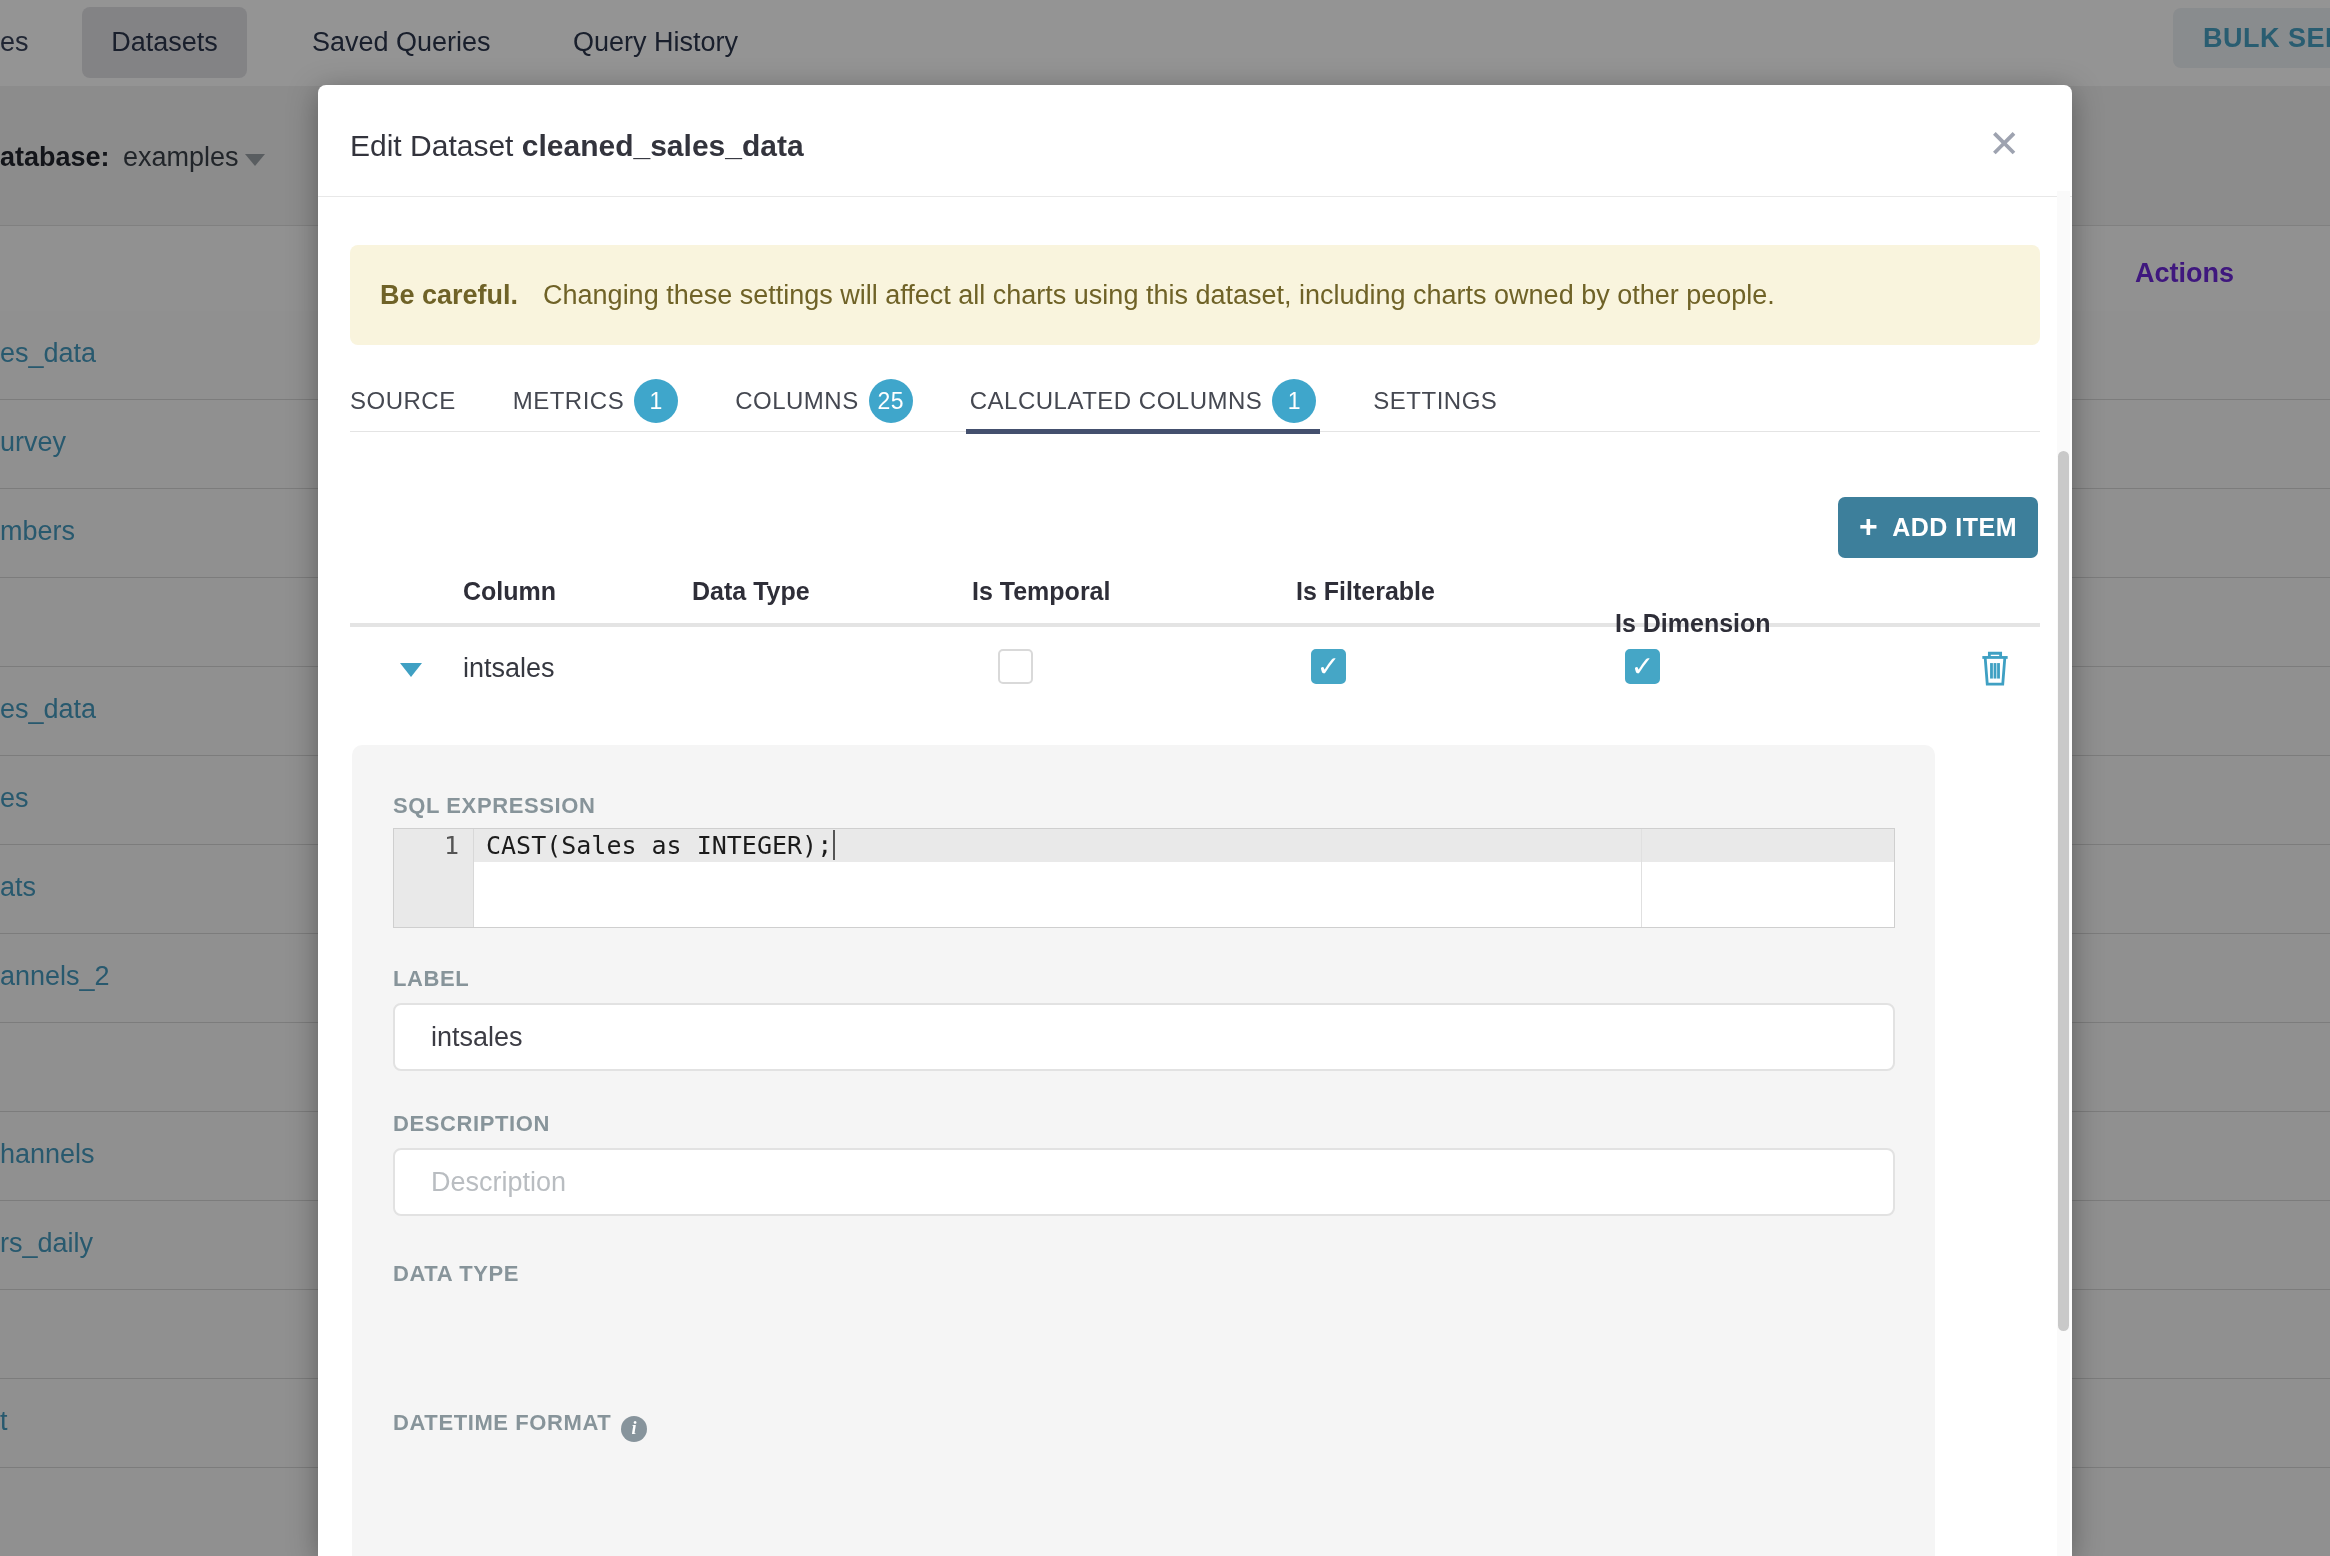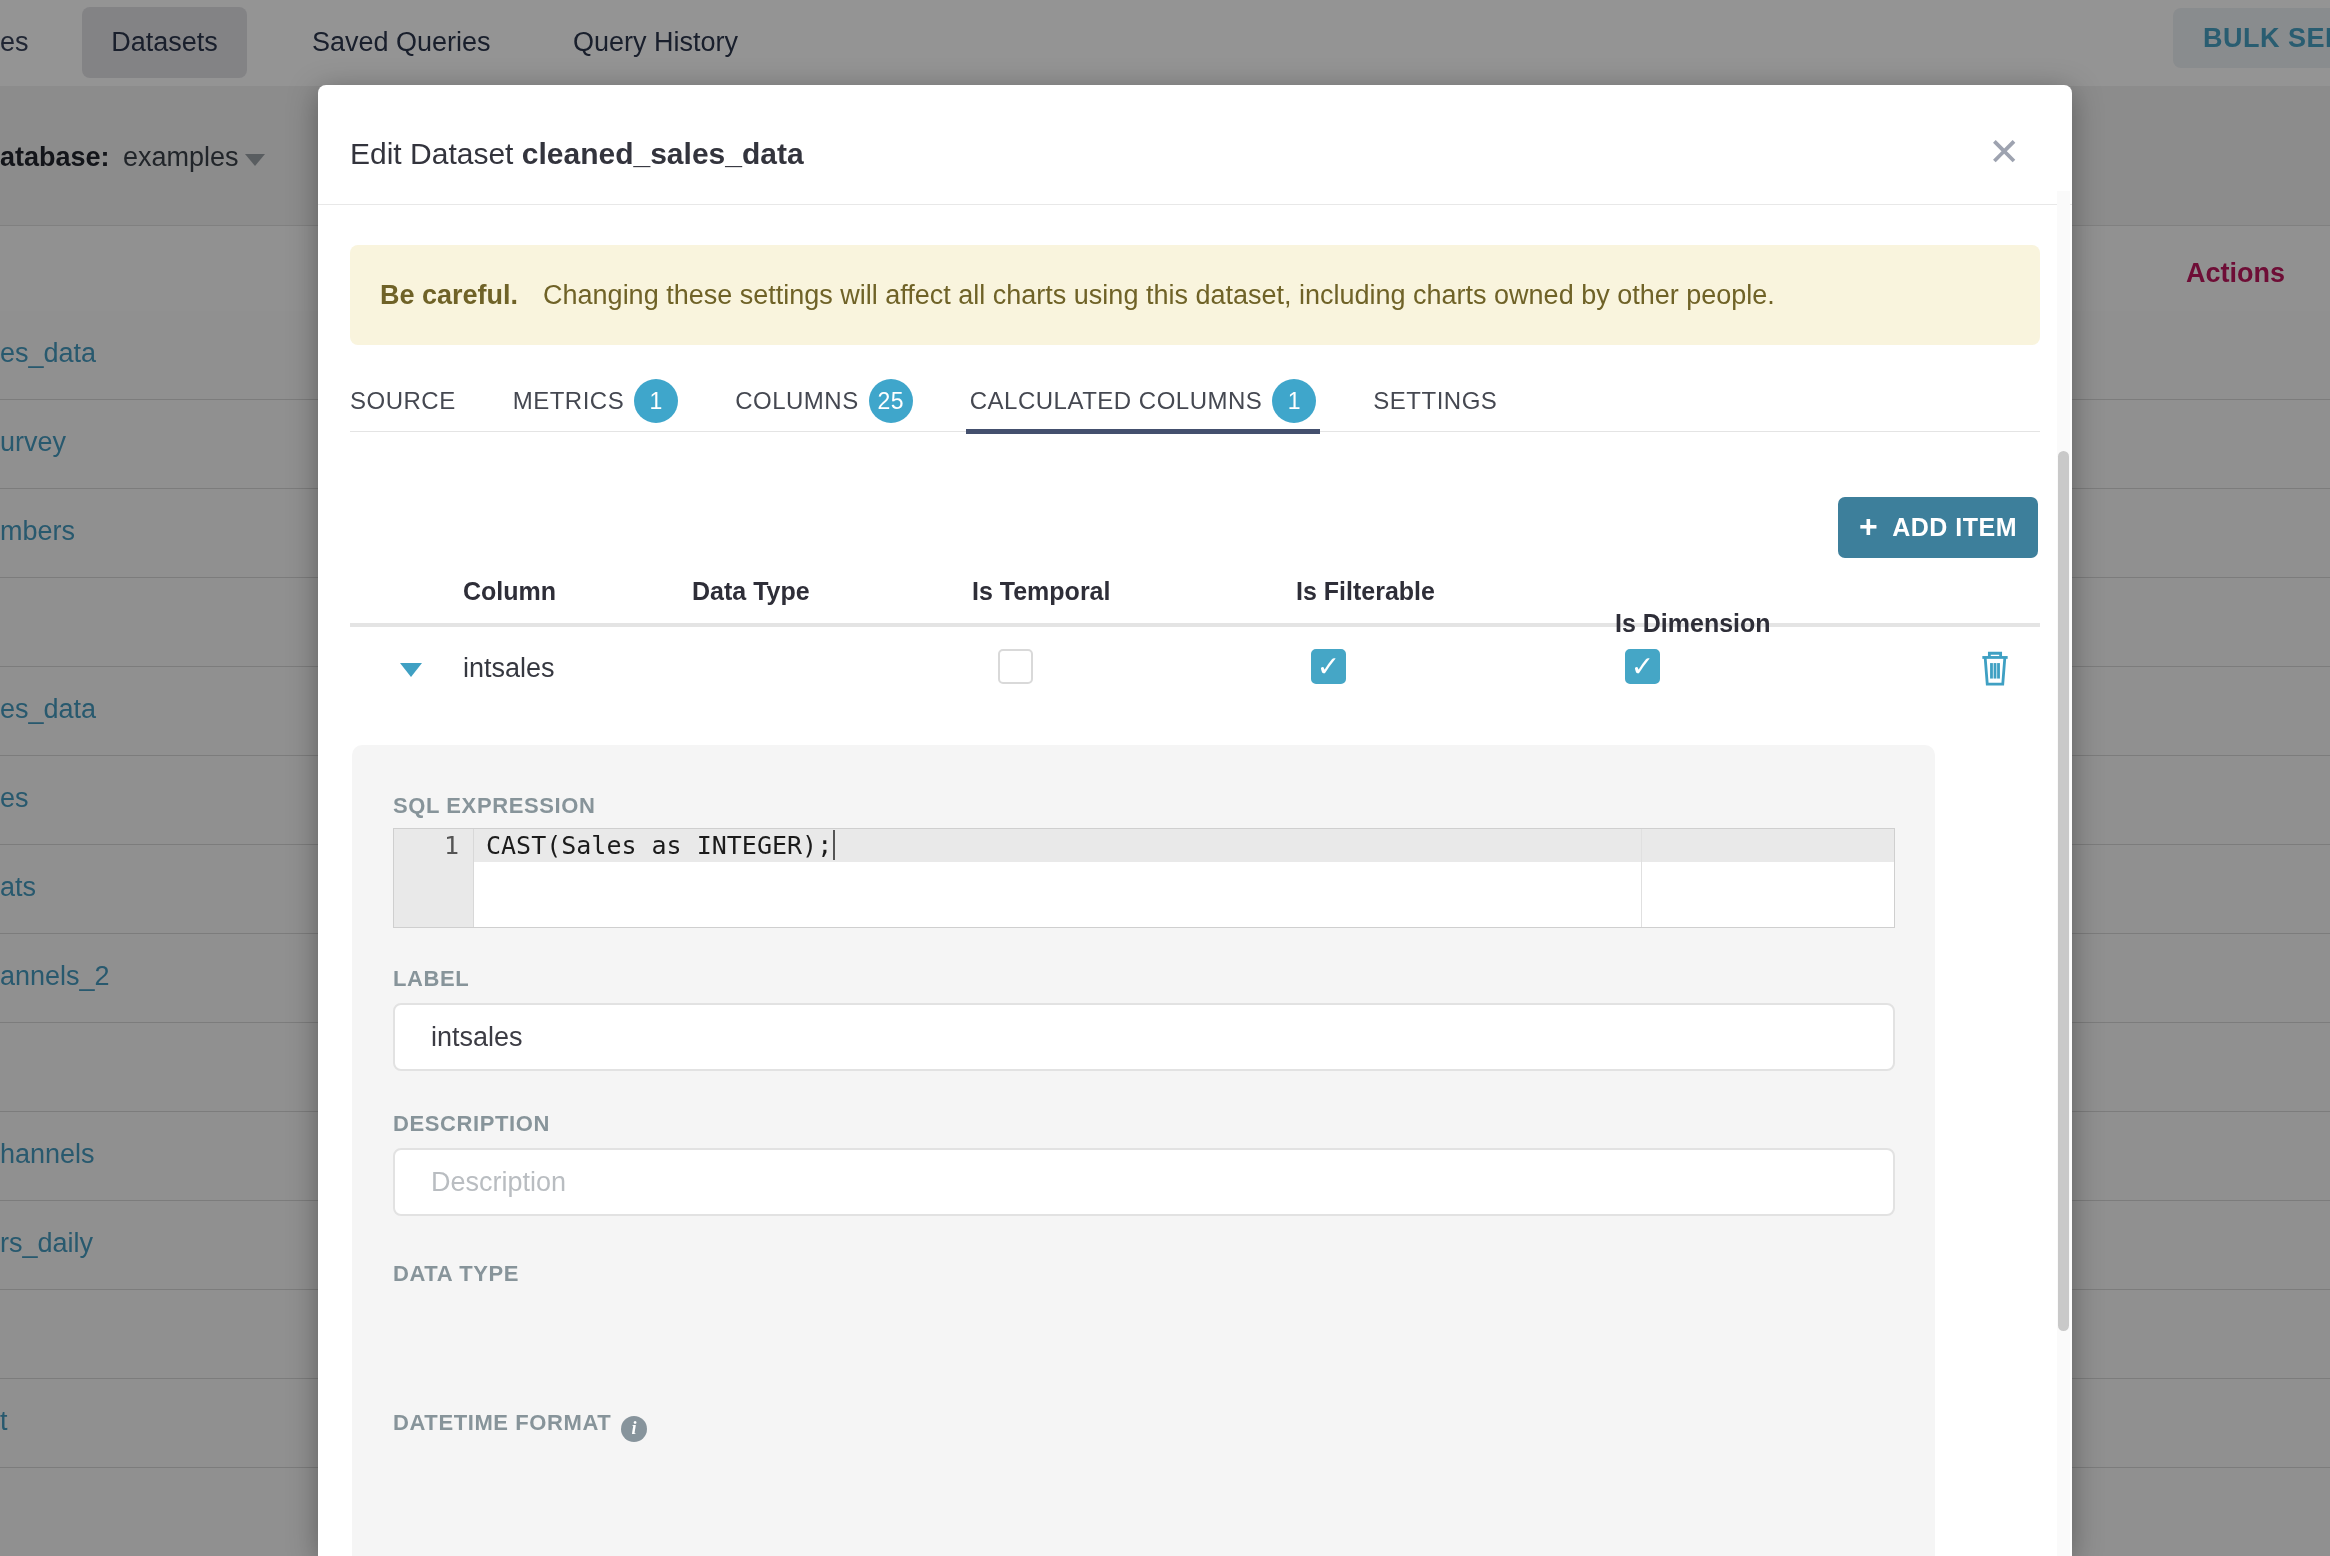--- a/index.html
+++ b/index.html
@@ -15,31 +15,31 @@
   .nav-item { position:absolute; top:27px; font-size:27px; color:#2c364d; }
   .nav-saved { left:312px; } .nav-history { left:573px; }
   .bulk-btn { position:absolute; left:2173px; top:8px; height:60px; padding:0 30px; background:#edf1f4; border-radius:8px;
               display:flex; align-items:center; font-size:27px; font-weight:bold; color:#47a1c3; letter-spacing:.5px; white-space:nowrap; }
   .db-row { position:absolute; left:0; top:142px; height:40px; }
   .db-label { position:absolute; left:0; top:0; font-size:27px; font-weight:bold; color:#22252d; }
   .db-value { position:absolute; left:123px; top:0; font-size:27px; color:#3a4149; }
   .db-caret { position:absolute; left:245px; top:12px; width:0; height:0; border-left:10px solid transparent;
               border-right:10px solid transparent; border-top:12px solid #9aa0a6; }
   .bg-table { position:absolute; left:0; top:225px; width:2330px; bottom:0; background:#fafafa; border-top:1px solid #dcdcdc; }
-  .bg-actions { position:absolute; left:2135px; top:32px; width:150px; text-align:right; font-size:27px; font-weight:600; color:#be185d; }
+  .bg-actions { position:absolute; left:2135px; top:32px; width:150px; text-align:left; font-size:27px; font-weight:600; color:#6d28d9; }
   .bg-row { position:absolute; left:0; width:2330px; height:89px; border-bottom:1px solid #d6d6d6; background:#f8f8f8; }
   .bg-row a { position:absolute; left:0; top:27px; font-size:27px; color:#4599be; text-decoration:none; }
 
   
   .overlay { position:absolute; inset:0; background:rgba(0,0,0,0.42); }
 
   
   .modal { position:absolute; left:318px; top:85px; width:1754px; height:1471px; background:#ffffff;
            border-radius:8px 8px 0 0; box-shadow:0 6px 30px rgba(0,0,0,.35); }
-  .modal-header { position:absolute; left:0; top:16px; width:100%; height:104px; border-bottom:1px solid #e8e8e8; }
+  .modal-header { position:absolute; left:0; top:8px; width:100%; height:104px; border-bottom:1px solid #e8e8e8; }
   .modal-title { position:absolute; left:32px; top:36px; font-size:30px; color:#33343d; }
   .modal-title b { font-weight:bold; }
   .close-x { position:absolute; right:52px; top:32px; font-size:38px; color:#9ea3b0; line-height:1; cursor:pointer; }
 
   .banner { position:absolute; left:32px; right:32px; top:160px; height:100px; background:#f9f4dd; border-radius:8px;
             display:flex; align-items:center; padding-left:30px; font-size:27px; color:#6f6227; }
   .banner b { font-weight:bold; margin-right:25px; }
 
   .tabs { position:absolute; left:32px; right:32px; top:285px; height:62px; border-bottom:1px solid #e4e4e4;
           display:flex; gap:57px; align-items:flex-start; }

